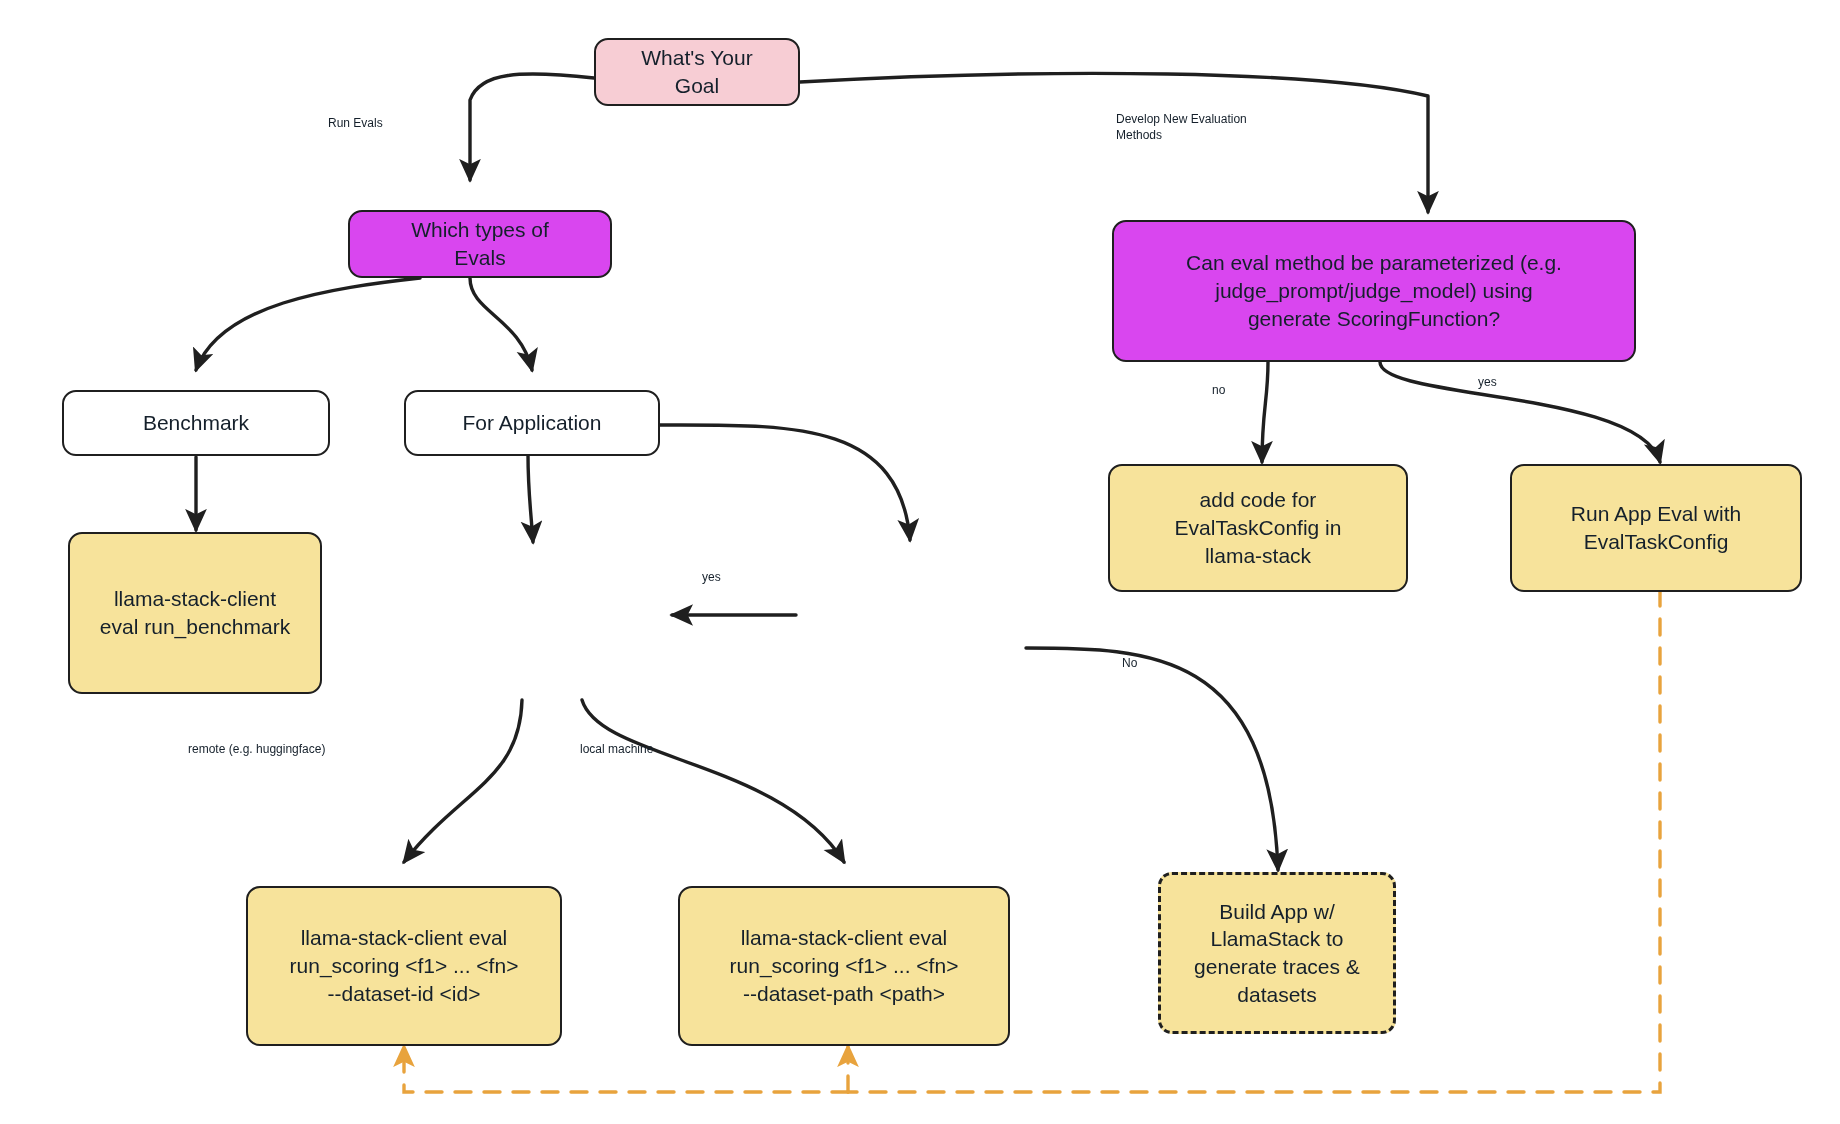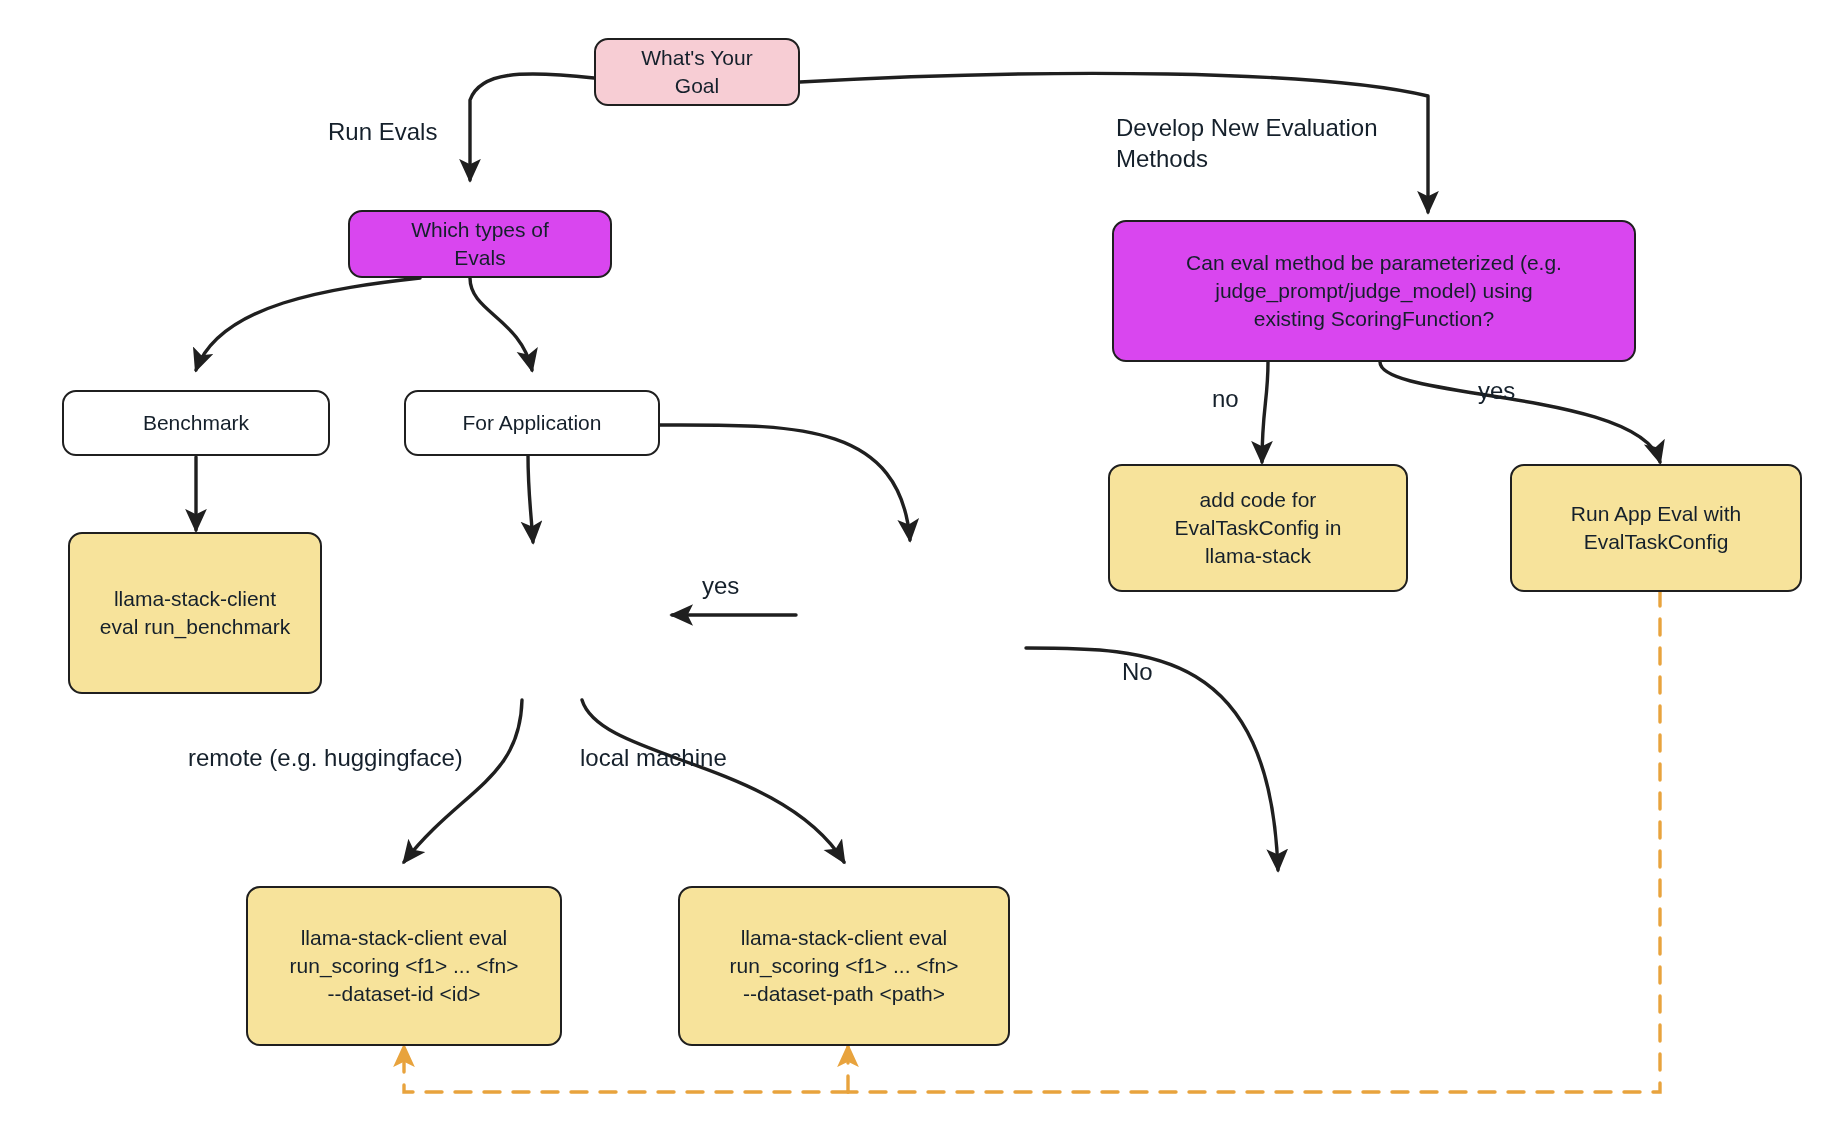--- a/index.html
+++ b/index.html
@@ -42,21 +42,21 @@
   }
   .node.pink    { background: #f7cdd4; }
   .node.green   { background: #d946ef; }
   .node.blue    { background: #a8cdee; }
   .node.yellow  { background: #f7e39b; }
   .node.white   { background: #ffffff; }
   .node.dashed  { border-style: dashed; border-width: 3px; }
 
   .edge-label {
     position: absolute;
-    font-size: 24px;
+    font-size: 12px;
     color: #15202b;
     white-space: pre-line;
     line-height: 1.3;
   }
   .edge-label.center { text-align: left; }
 </style>
 </head>
 <body>
 
 <div id="canvas">
@@ -123,24 +123,28 @@
 
 
   <div class="node yellow" style="left:246px; top:886px; width:316px; height:160px;">llama-stack-client eval
 run_scoring &lt;f1&gt; ... &lt;fn&gt;
 --dataset-id &lt;id&gt;</div>
 
   <div class="node yellow" style="left:678px; top:886px; width:332px; height:160px;">llama-stack-client eval
 run_scoring &lt;f1&gt; ... &lt;fn&gt;
 --dataset-path &lt;path&gt;</div>
 
+  <div class="node yellow dashed" style="left:1158px; top:872px; width:238px; height:162px;">Build App w/
+LlamaStack to
+generate traces &amp;
+datasets</div>
 
   <div class="node green" style="left:1112px; top:220px; width:524px; height:142px;">Can eval method be parameterized (e.g.
 judge_prompt/judge_model) using
-existing ScoringFunction?</div>
+generate ScoringFunction?</div>
 
   <div class="node yellow" style="left:1108px; top:464px; width:300px; height:128px;">add code for
 EvalTaskConfig in
 llama-stack</div>
 
   <div class="node yellow" style="left:1510px; top:464px; width:292px; height:128px;">Run App Eval with
 EvalTaskConfig</div>
 
   <div class="edge-label" style="left:328px; top:116px;">Run Evals</div>
 

